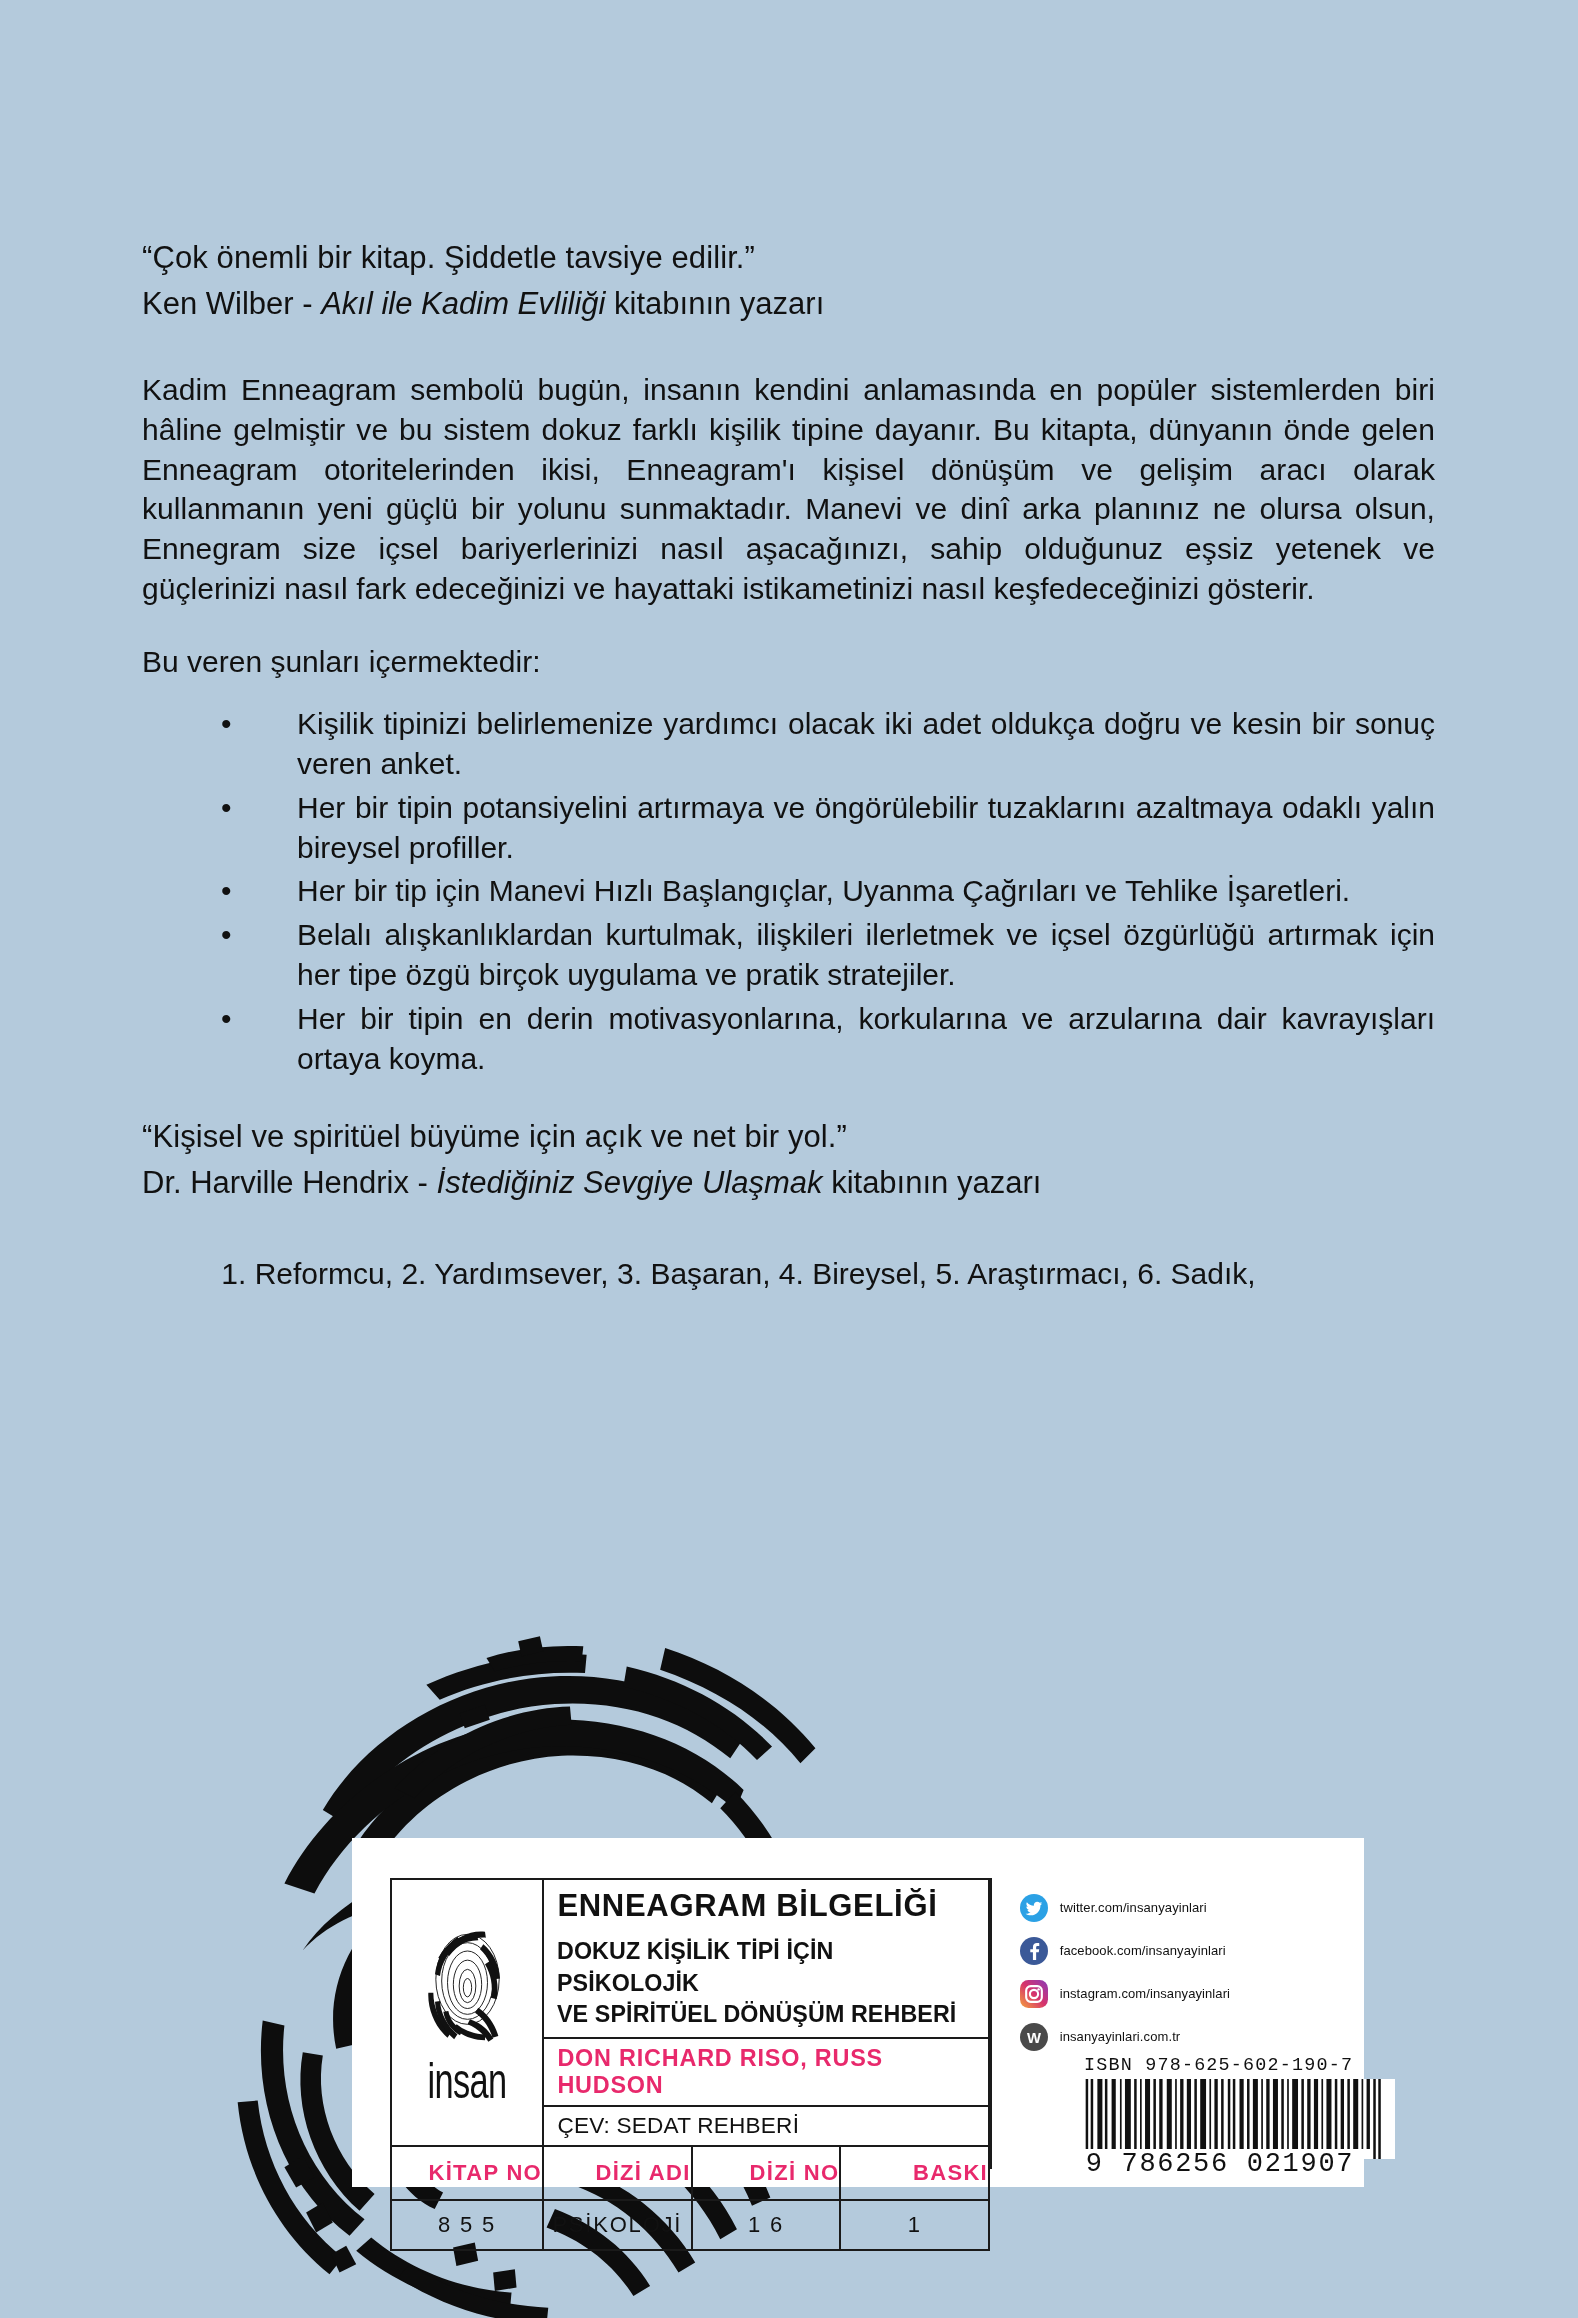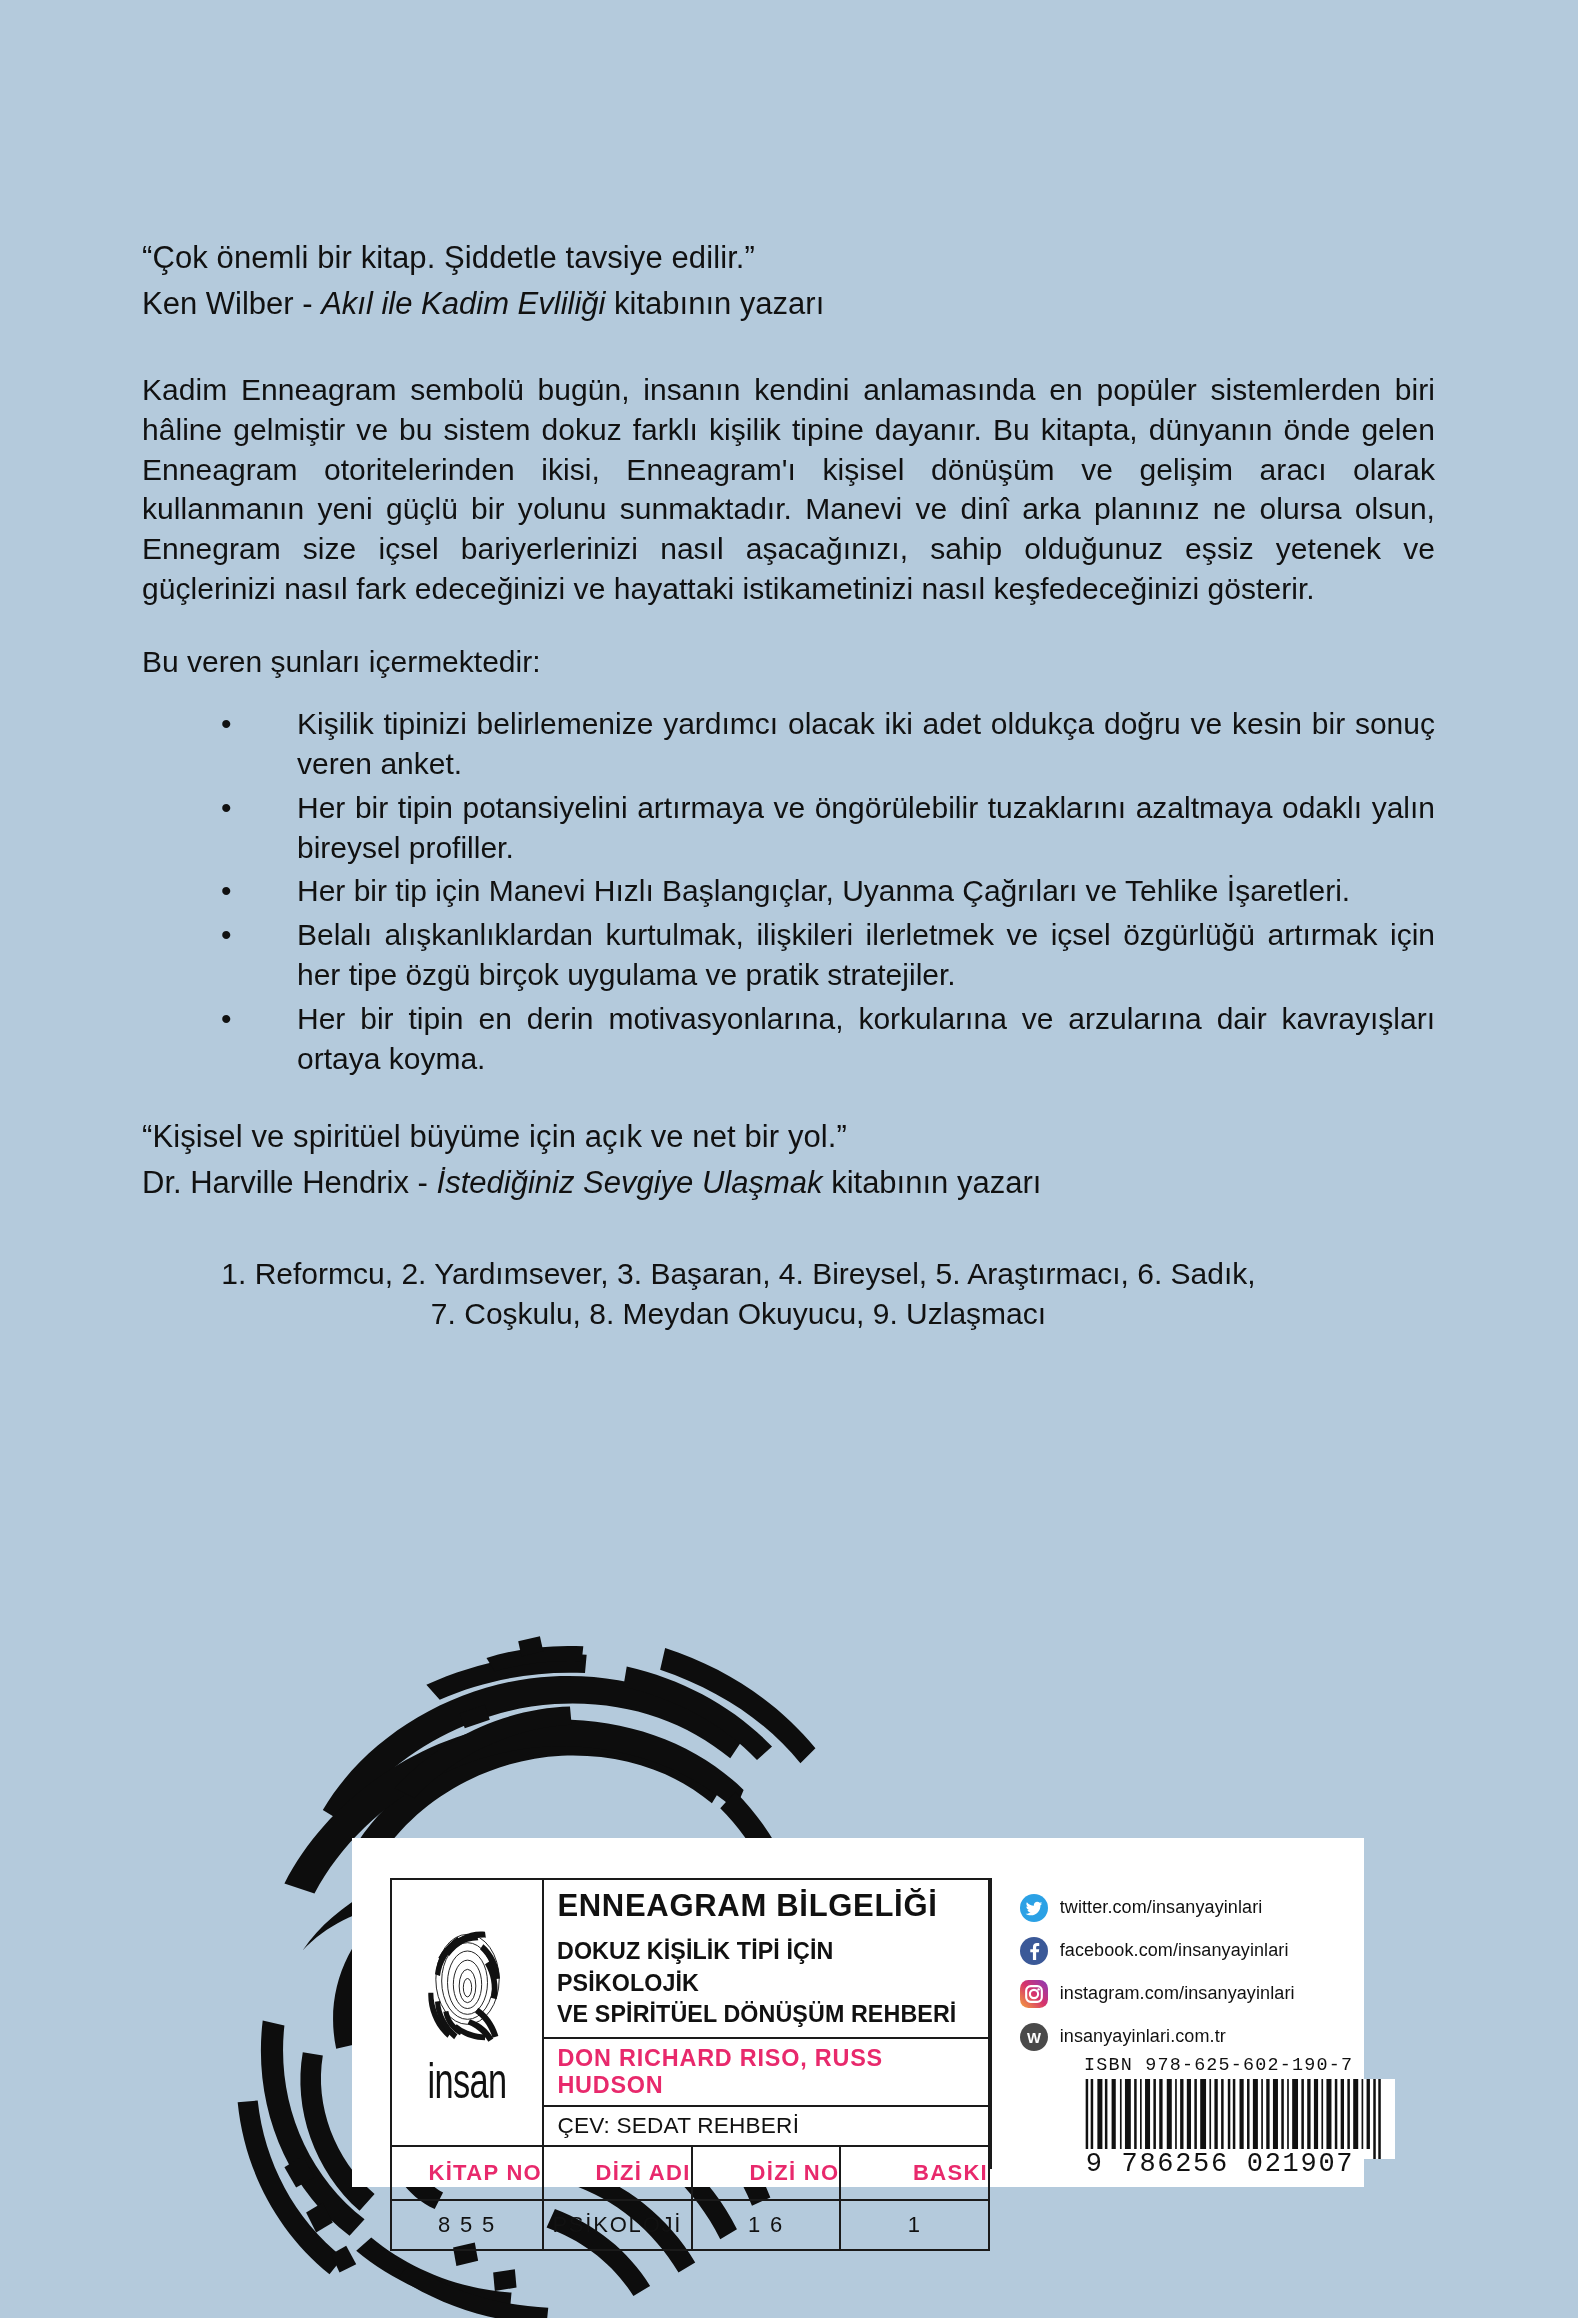--- a/index.html
+++ b/index.html
@@ -200,21 +200,21 @@
   }
   .social-icon {
     width: 28px; height: 28px;
     border-radius: 50%;
     margin-right: 11.7px;
     flex: 0 0 auto;
     position: relative;
   }
   .social-icon svg { display:block; }
   .social-text {
-    font-size: 18px;
+    font-size: 13px;
     letter-spacing: 0.1px;
   }
 
   #isbn-area {
     position: absolute;
     left: 92px;
     top: 177px;
     width: 334px;
   }
   .isbn-text {
@@ -320,21 +320,20 @@
 
   <div class="quote-block closing-quote">
     <div class="quote-line">“Kişisel ve spiritüel büyüme için açık ve net bir yol.”</div>
     <div class="quote-attr">
       <span>Dr. Harville Hendrix - </span><span class="ital">İstediğiniz Sevgiye Ulaşmak</span><span> kitabının yazarı</span>
     </div>
   </div>
 
   <div id="type-list">
     <div>1. Reformcu, 2. Yardımsever, 3. Başaran, 4. Bireysel, 5. Araştırmacı, 6. Sadık,</div>
-    <div>7. Coşkulu, 8. Meydan Okuyucu, 9. Uzlaşmacı</div>
   </div>
 
 </div>
 
 <div id="publisher-card">
   <div id="card-inner">
 
     <table class="meta-table">
       <tbody>
           <tr>

